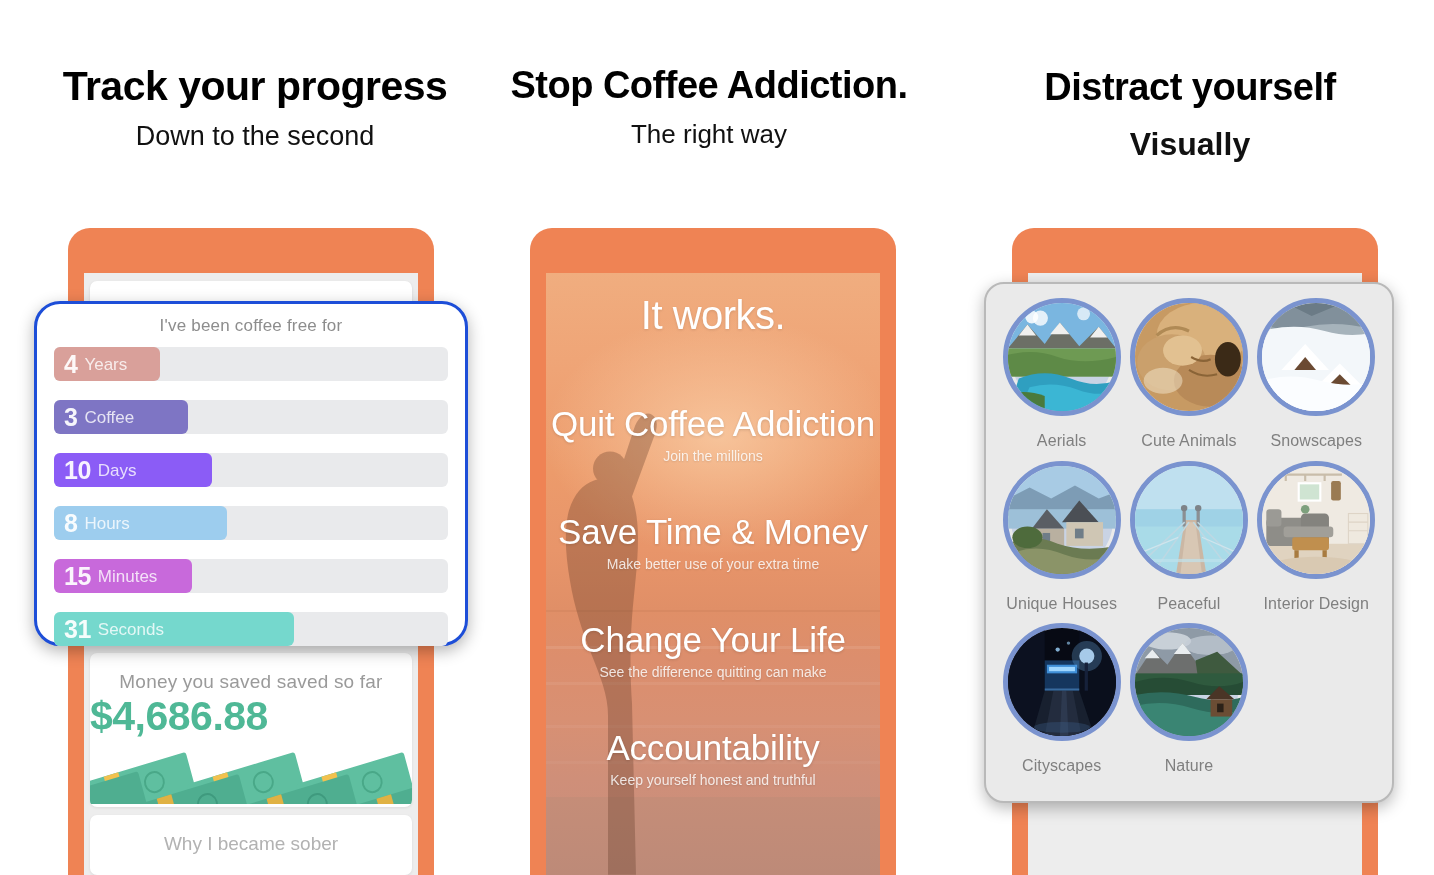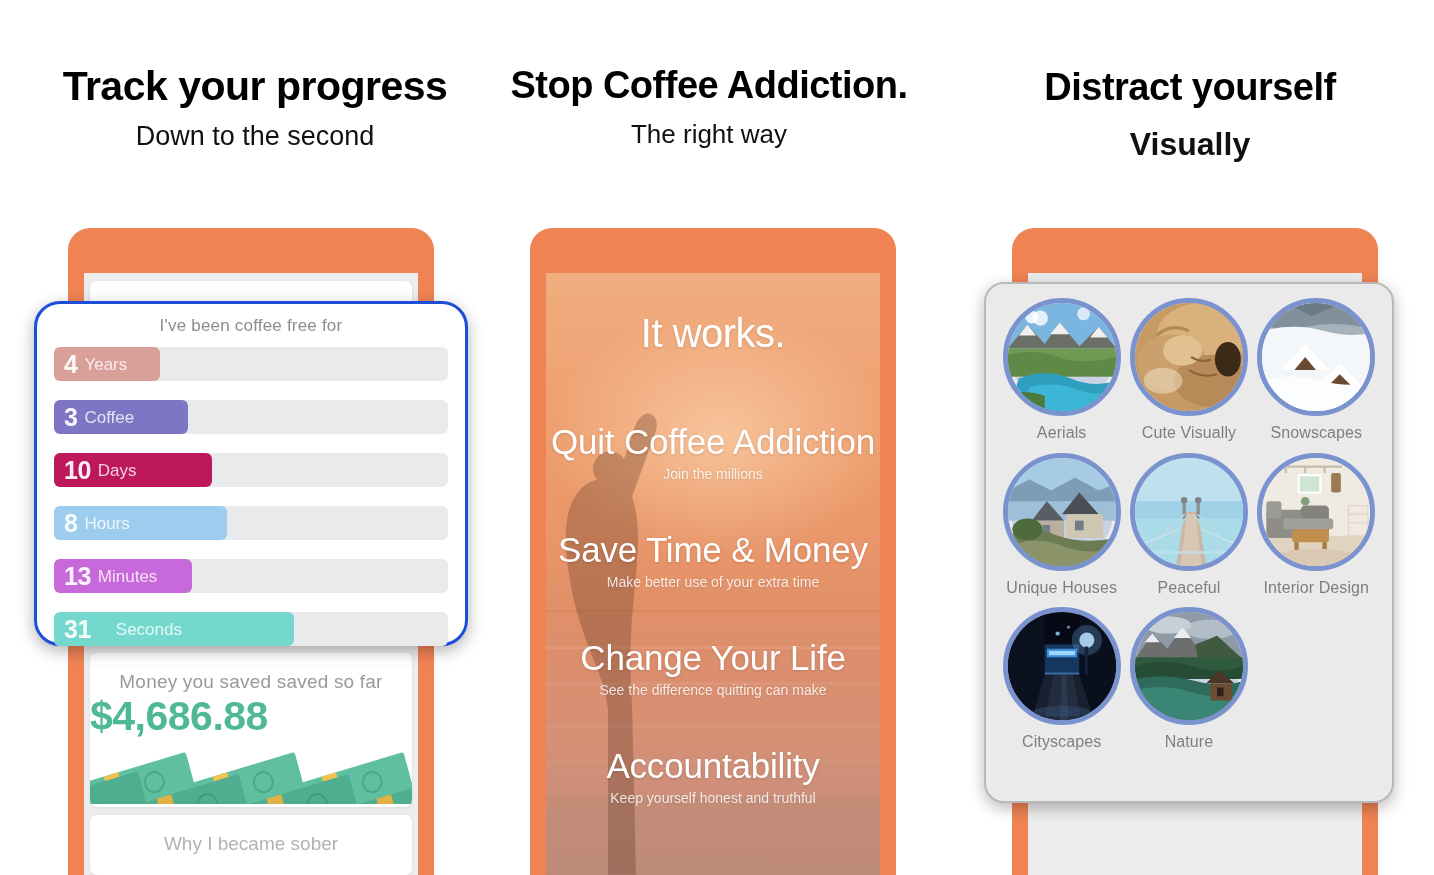--- a/index.html
+++ b/index.html
@@ -142,21 +142,21 @@
   }
   .beach {
     position: absolute; left: 0; right: 0; bottom: 0; height: 13%;
     background: linear-gradient(to bottom, #c58d78, #bd8a78);
   }
   .silhouette {
     position: absolute; left: 2px; bottom: 0; width: 150px; height: 86%;
     opacity: .30;
   }
   .silhouette svg { width: 100%; height: 100%; display: block; }
-  .p2-content { position: absolute; inset: 0; padding-top: 38px; }
+  .p2-content { position: absolute; inset: 0; padding-top: 20px; }
   .p2-headline {
     text-align: center; color: #fff; font-size: 40px; font-weight: 400;
     letter-spacing: -0.5px; text-shadow: 0 1px 3px rgba(0,0,0,.12);
   }
   .p2-features { margin-top: 66px; }
   .p2-feat { text-align: center; margin-bottom: 48px; }
   .p2-feat .f-title {
     color: #fff; font-size: 35px; font-weight: 400; letter-spacing: -0.2px;
     text-shadow: 0 1px 3px rgba(0,0,0,.14);
   }
@@ -191,21 +191,21 @@
     width: 118px; height: 118px; border-radius: 50%;
     margin: 0 auto;
     border: 5px solid #7a93cf;
     box-shadow: 0 0 0 3px #eaeaea inset;
     overflow: hidden; position: relative;
     background: #c9d3e4;
   }
   .circ .art { position: absolute; inset: 0; }
   .circ .art svg { width: 100%; height: 100%; display: block; }
   .tile-label {
-    margin-top: 7px; color: #7f7f7f; font-size: 16px; line-height: 1.22;
+    margin-top: 15px; color: #7f7f7f; font-size: 16px; line-height: 1.22;
     letter-spacing: .1px;
   }
 </style>
 </head>
 <body>
 
 <div class="stage">
 
   <div class="col-head" id="head-1">
     <div class="title">Track your progress</div>
@@ -331,39 +331,39 @@
         <span class="prog-unit">Years</span>
       </div>
     </div>
     <div class="prog-row">
       <div class="prog-fill" style="width:34%;background:#7e75c4;">
         <span class="prog-num">3</span>
         <span class="prog-unit">Coffee</span>
       </div>
     </div>
     <div class="prog-row">
-      <div class="prog-fill" style="width:40%;background:#be185d;border-radius:6px;">
+      <div class="prog-fill" style="width:40%;background:#8b5cf6;border-radius:6px;">
         <span class="prog-num">10</span>
         <span class="prog-unit">Days</span>
       </div>
     </div>
     <div class="prog-row">
       <div class="prog-fill" style="width:44%;background:#9dcdee;">
         <span class="prog-num">8</span>
         <span class="prog-unit">Hours</span>
       </div>
     </div>
     <div class="prog-row">
       <div class="prog-fill" style="width:35%;background:#c869db;">
-        <span class="prog-num">13</span>
+        <span class="prog-num">15</span>
         <span class="prog-unit">Minutes</span>
       </div>
     </div>
     <div class="prog-row">
-      <div class="prog-fill" style="width:61%;background:#75d8cd;gap:18px;">
+      <div class="prog-fill" style="width:61%;background:#75d8cd;">
         <span class="prog-num">31</span>
         <span class="prog-unit">Seconds</span>
       </div>
     </div>
   </div>
 
   <div id="distract-overlay">
     <div class="grid3">
 
       <div class="tile">
@@ -397,21 +397,21 @@
               <ellipse cx="70" cy="72" rx="34" ry="24" fill="#b88a58"></ellipse>
               <ellipse cx="44" cy="44" rx="18" ry="14" fill="#e2c191"></ellipse>
               <path d="M52 50 q10 6 18 2" stroke="#8a6437" stroke-width="2" fill="none"></path>
               <path d="M50 62 q12 8 26 4" stroke="#8a6437" stroke-width="2" fill="none"></path>
               <ellipse cx="86" cy="52" rx="12" ry="16" fill="#3b2a17"></ellipse>
               <path d="M20 30 q14 -12 30 -4" stroke="#b08a55" stroke-width="3" fill="none"></path>
               <ellipse cx="26" cy="72" rx="18" ry="12" fill="#efe0c4" opacity=".55"></ellipse>
             </svg>
           </div>
         </div>
-        <div class="tile-label">Cute Visually</div>
+        <div class="tile-label">Cute Animals</div>
       </div>
 
       <div class="tile">
         <div class="circ">
           <div class="art">
             <svg viewBox="0 0 100 100" preserveAspectRatio="none">
               <rect width="100" height="100" fill="#e8edf2"></rect>
               <path d="M0 0 L100 0 L100 24 Q70 16 40 22 Q18 27 0 20 Z" fill="#6b7b86"></path>
               <path d="M0 10 L22 0 L46 12 L70 2 L100 14 L100 30 L0 30 Z" fill="#8a9aa4" opacity=".7"></path>
               <path d="M0 26 Q30 18 58 26 Q80 32 100 28 L100 100 L0 100 Z" fill="#f3f7fa"></path>

